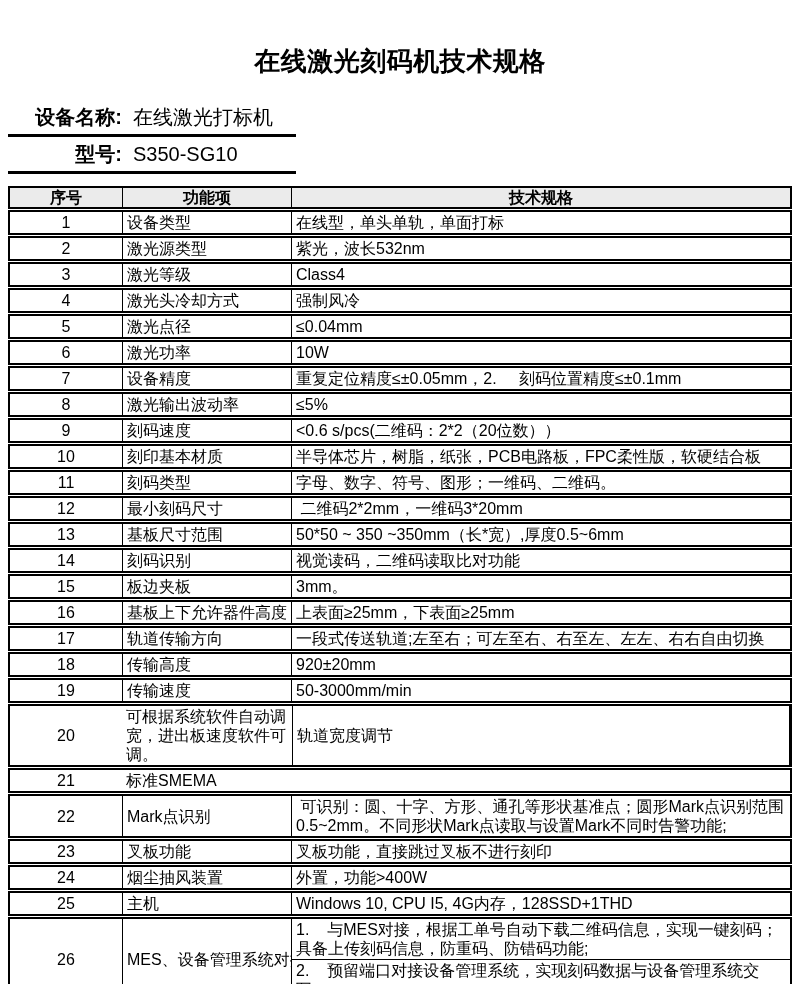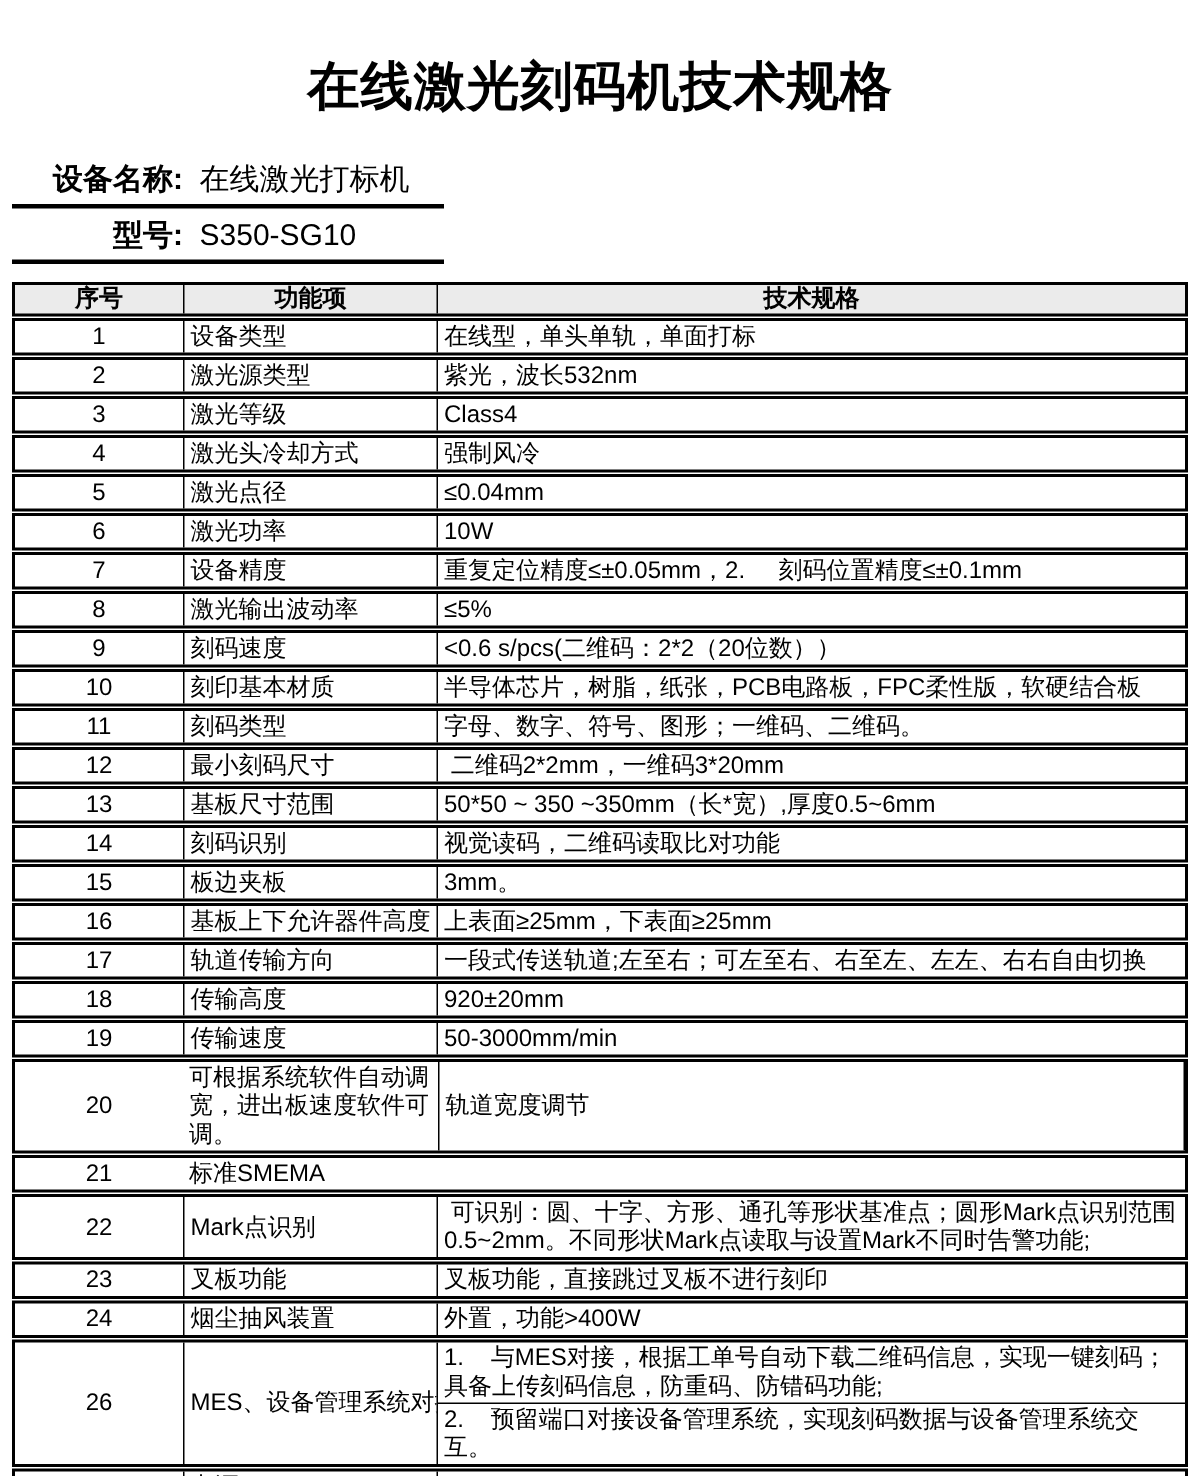--- a/index.html
+++ b/index.html
@@ -9,23 +9,23 @@
     width: 800px;
     height: 984px;
     font-family: "Liberation Sans", "DejaVu Sans", sans-serif;
     color: #000000;
     overflow: hidden;
   }
   .page { position: relative; width: 800px; height: 984px; }
 
   .doc-title {
     margin: 0;
-    padding-top: 34px;
+    padding-top: 44px;
     text-align: center;
-    font-size: 35px;
+    font-size: 26px;
     font-weight: bold;
     letter-spacing: 0.5px;
   }
 
   .info-block { margin: 24px 0 0 8px; width: 288px; font-size: 20px; }
   .info-row {
     display: flex;
     align-items: baseline;
     border-bottom: 3px solid #000;
     padding: 1px 0 3px 0;
@@ -260,20 +260,27 @@
           </div>
   </div>
         <div class="trow">
     <div class="cell c-no">24</div>
     <div class="cell c-label">烟尘抽风装置</div>
     <div class="cell c-spec">
             <div class="spec-line">外置，功能&gt;400W</div>
           </div>
   </div>
         <div class="trow">
+    <div class="cell c-no">25</div>
+    <div class="cell c-label">主机</div>
+    <div class="cell c-spec">
+            <div class="spec-line">Windows 10, CPU I5, 4G内存，128SSD+1THD</div>
+          </div>
+  </div>
+        <div class="trow">
     <div class="cell c-no">26</div>
     <div class="cell c-label">MES、设备管理系统对接</div>
     <div class="cell c-spec">
             <div class="spec-line">1.    与MES对接，根据工单号自动下载二维码信息，实现一键刻码；具备上传刻码信息，防重码、防错码功能;</div>
             <div class="spec-line spec-split">2.    预留端口对接设备管理系统，实现刻码数据与设备管理系统交互。</div>
           </div>
   </div>
         <div class="trow">
     <div class="cell c-no">27</div>
     <div class="cell c-label">电源</div>

